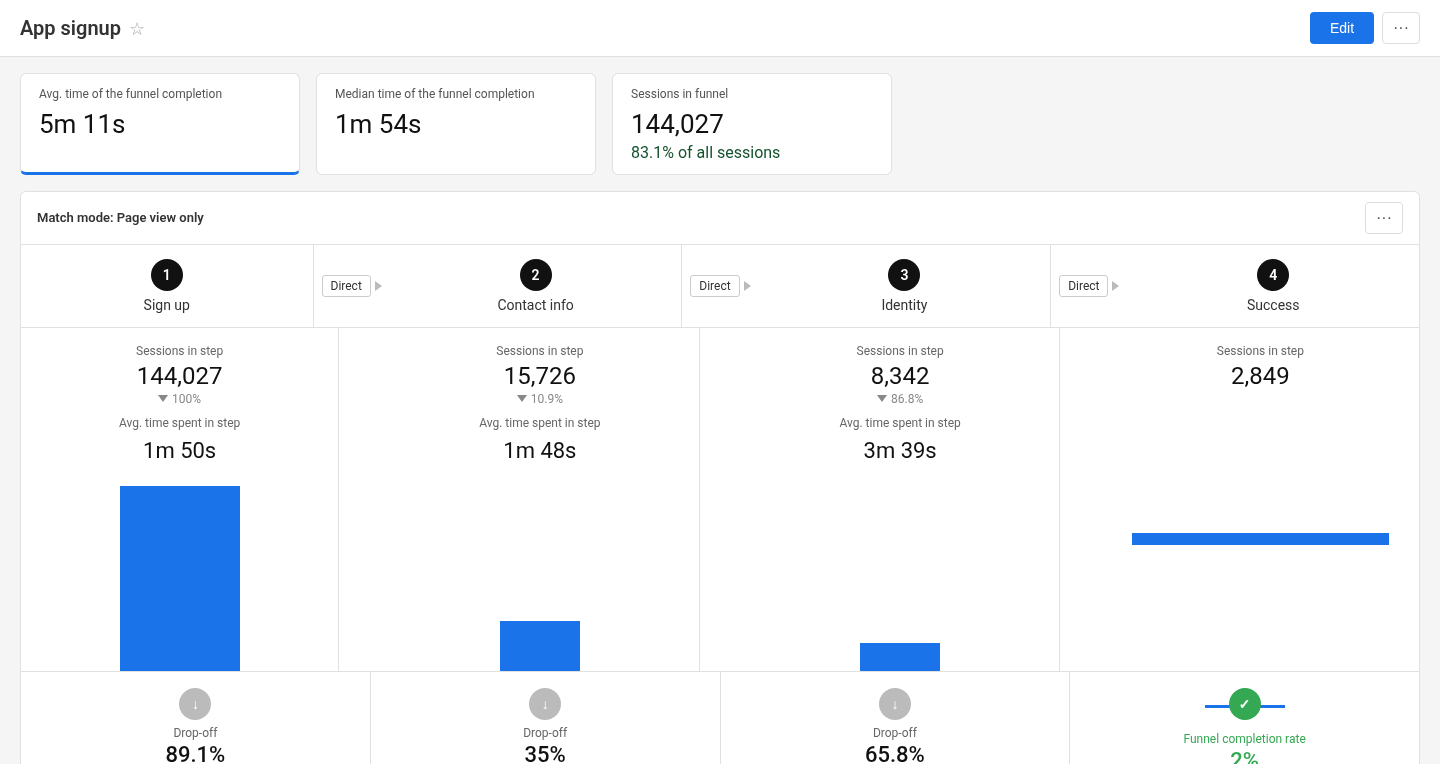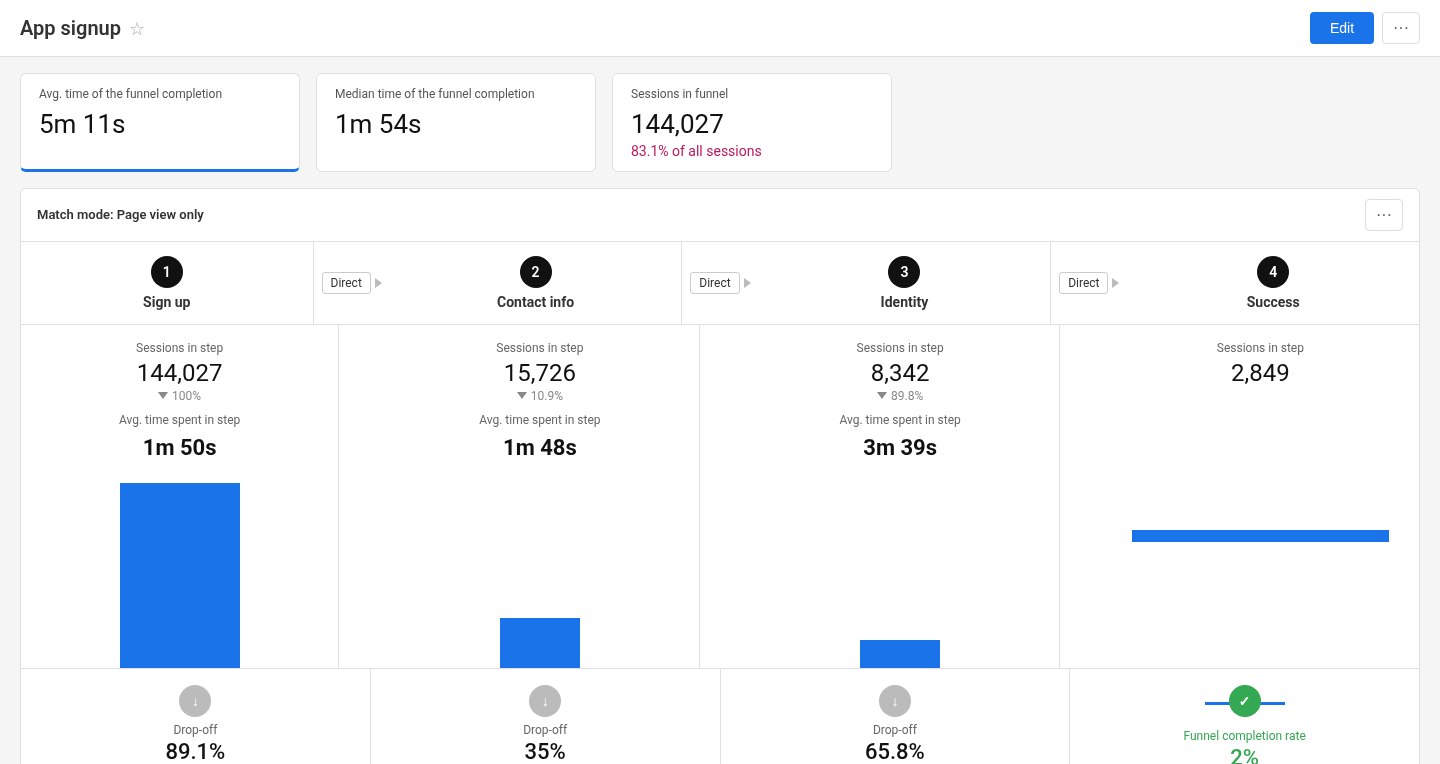--- a/index.html
+++ b/index.html
@@ -11,44 +11,44 @@
     .star-icon { color: #aaa; font-size: 18px; cursor: pointer; }
     .header-right { display: flex; align-items: center; gap: 8px; }
     .edit-btn { background: #1a73e8; color: #fff; border: none; padding: 8px 20px; border-radius: 4px; font-size: 14px; font-weight: 500; cursor: pointer; }
     .more-btn { background: #fff; border: 1px solid #ddd; padding: 6px 10px; border-radius: 4px; cursor: pointer; font-size: 16px; color: #555; }
 
     .metrics-row { display: flex; gap: 16px; padding: 16px 20px; background: #f5f5f5; }
     .metric-card { background: #fff; border: 1px solid #e0e0e0; border-radius: 6px; padding: 12px 18px; flex: 1; max-width: 280px; }
     .metric-card:first-child { border-bottom: 3px solid #1a73e8; }
     .metric-label { font-size: 12px; color: #555; line-height: 1.4; margin-bottom: 6px; }
     .metric-value { font-size: 26px; font-weight: 400; color: #111; }
-    .metric-sub { font-size: 14px; color: #be185d; margin-top: 4px; }
+    .metric-sub { font-size: 16px; color: #14532d; margin-top: 4px; }
 
     .funnel-container { margin: 0 20px 20px; background: #fff; border: 1px solid #e0e0e0; border-radius: 6px; overflow: hidden; }
     .funnel-header { display: flex; align-items: center; justify-content: space-between; padding: 10px 16px; border-bottom: 1px solid #e0e0e0; }
     .match-mode { font-size: 13px; color: #333; }
     .match-mode span { font-weight: 600; }
 
     .funnel-steps { display: flex; border-bottom: 1px solid #e0e0e0; }
     .step-header { flex: 1; display: flex; flex-direction: column; align-items: center; padding: 14px 10px; border-right: 1px solid #e0e0e0; position: relative; }
     .step-header:last-child { border-right: none; }
     .step-badge { width: 32px; height: 32px; background: #111; color: #fff; border-radius: 50%; display: flex; align-items: center; justify-content: center; font-size: 14px; font-weight: 600; margin-bottom: 6px; }
-    .step-name { font-size: 14px; color: #333; font-weight: 700; }
+    .step-name { font-size: 14px; color: #333; font-weight: 400; }
 
     .funnel-data { display: flex; gap: 42px; }
     .step-col { flex: 1; border-right: 1px solid #e0e0e0; display: flex; flex-direction: column; }
     .step-col:last-child { border-right: none; }
 
     .step-stats { padding: 16px 10px 8px; text-align: center; }
     .stat-label { font-size: 12px; color: #666; margin-bottom: 4px; }
     .stat-value { font-size: 24px; font-weight: 400; color: #111; }
     .stat-pct { font-size: 12px; color: #888; display: flex; align-items: center; justify-content: center; gap: 4px; margin: 2px 0 10px; }
     .triangle-down { width: 0; height: 0; border-left: 5px solid transparent; border-right: 5px solid transparent; border-top: 7px solid #888; display: inline-block; }
     .stat-time-label { font-size: 12px; color: #666; margin-bottom: 8px; }
-    .stat-time-value { font-size: 22px; font-weight: 700; color: #111; }
+    .stat-time-value { font-size: 22px; font-weight: 400; color: #111; }
 
     .bar-area { flex: 1; display: flex; align-items: flex-end; justify-content: center; padding: 10px 30px 0; min-height: 200px; position: relative; }
     .bar { background: #1a73e8; width: 120px; position: relative; }
     .bar-2 { width: 80px; }
     .bar-3 { width: 80px; }
 
     .dropoff-row { display: flex; }
     .dropoff-col { flex: 1; border-right: 1px solid #e0e0e0; padding: 16px 10px; text-align: center; border-top: 1px solid #e0e0e0; position: relative; }
     .dropoff-col:last-child { border-right: none; }
     .dropoff-icon-wrap { width: 32px; height: 32px; border-radius: 50%; background: #bbb; display: flex; align-items: center; justify-content: center; margin: 0 auto 6px; }
@@ -175,21 +175,21 @@
         <div class="bar bar-2" style="height:50px;"></div>
       </div>
     </div>
 
     <div class="step-col">
       <div class="step-stats">
         <div class="stat-label">Sessions in step</div>
         <div class="stat-value">8,342</div>
         <div class="stat-pct">
           <span class="triangle-down"></span>
-          <span>89.8%</span>
+          <span>86.8%</span>
         </div>
         <div class="stat-time-label">Avg. time spent in step</div>
         <div class="stat-time-value">3m 39s</div>
       </div>
       <div class="bar-area">
         <div class="bar bar-3" style="height:28px;"></div>
       </div>
     </div>
 
     <div class="step-col">

